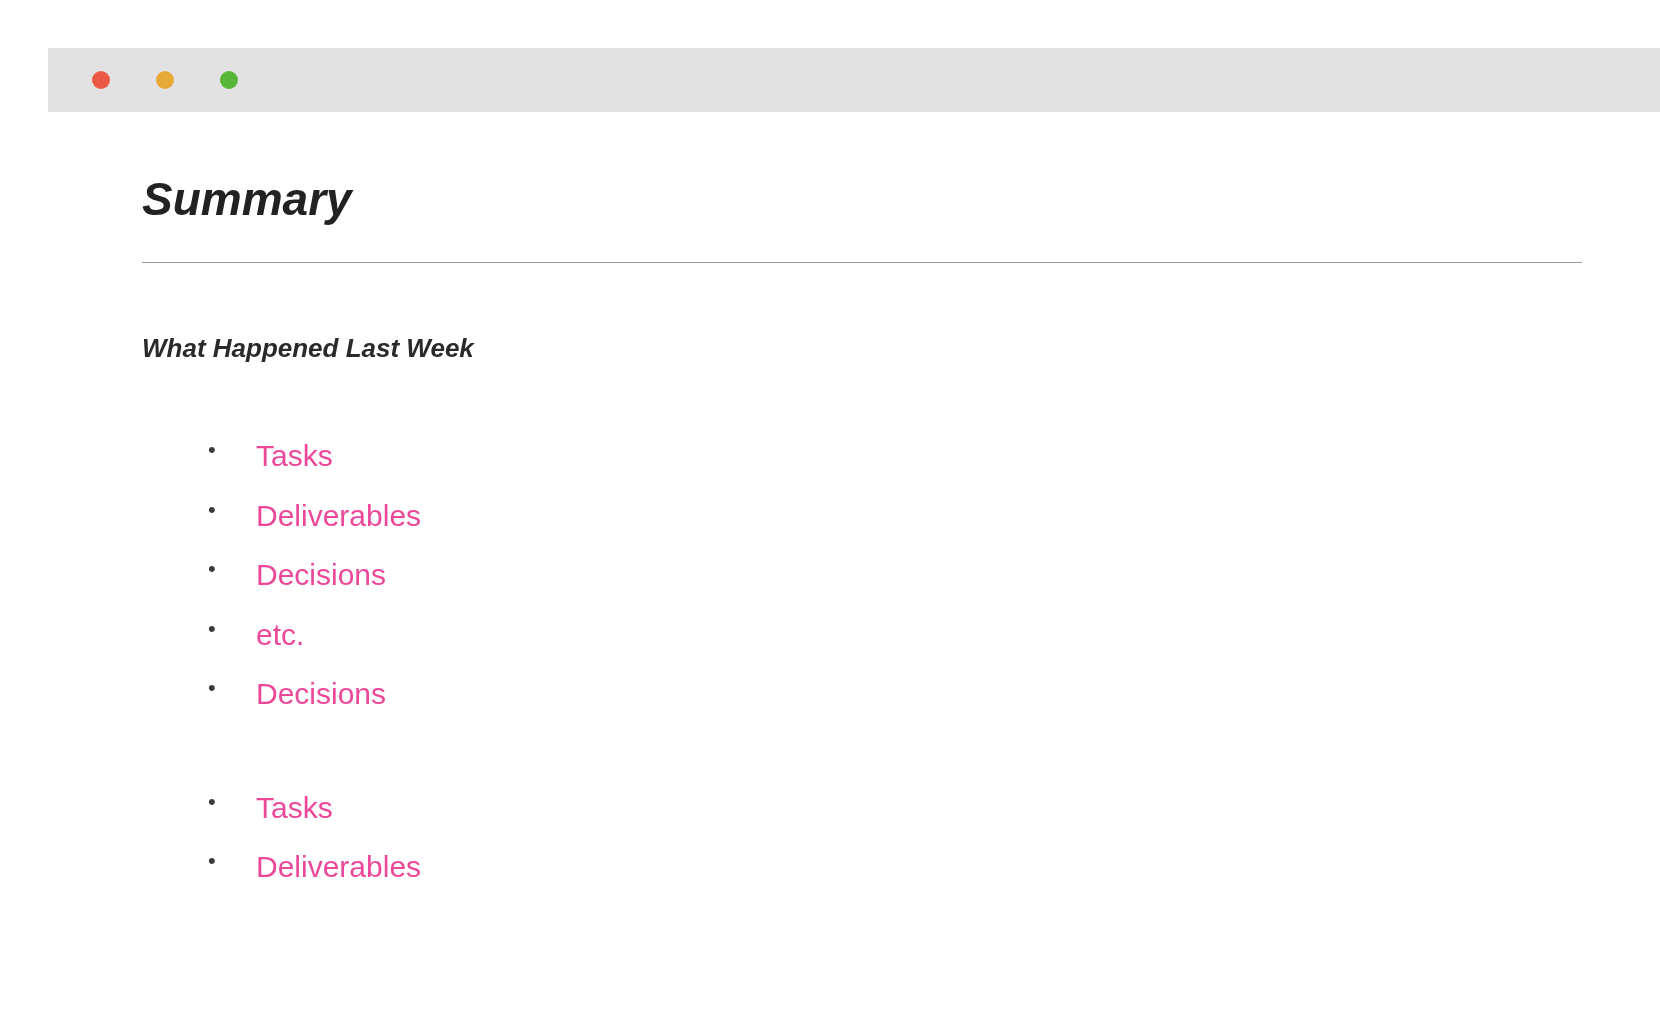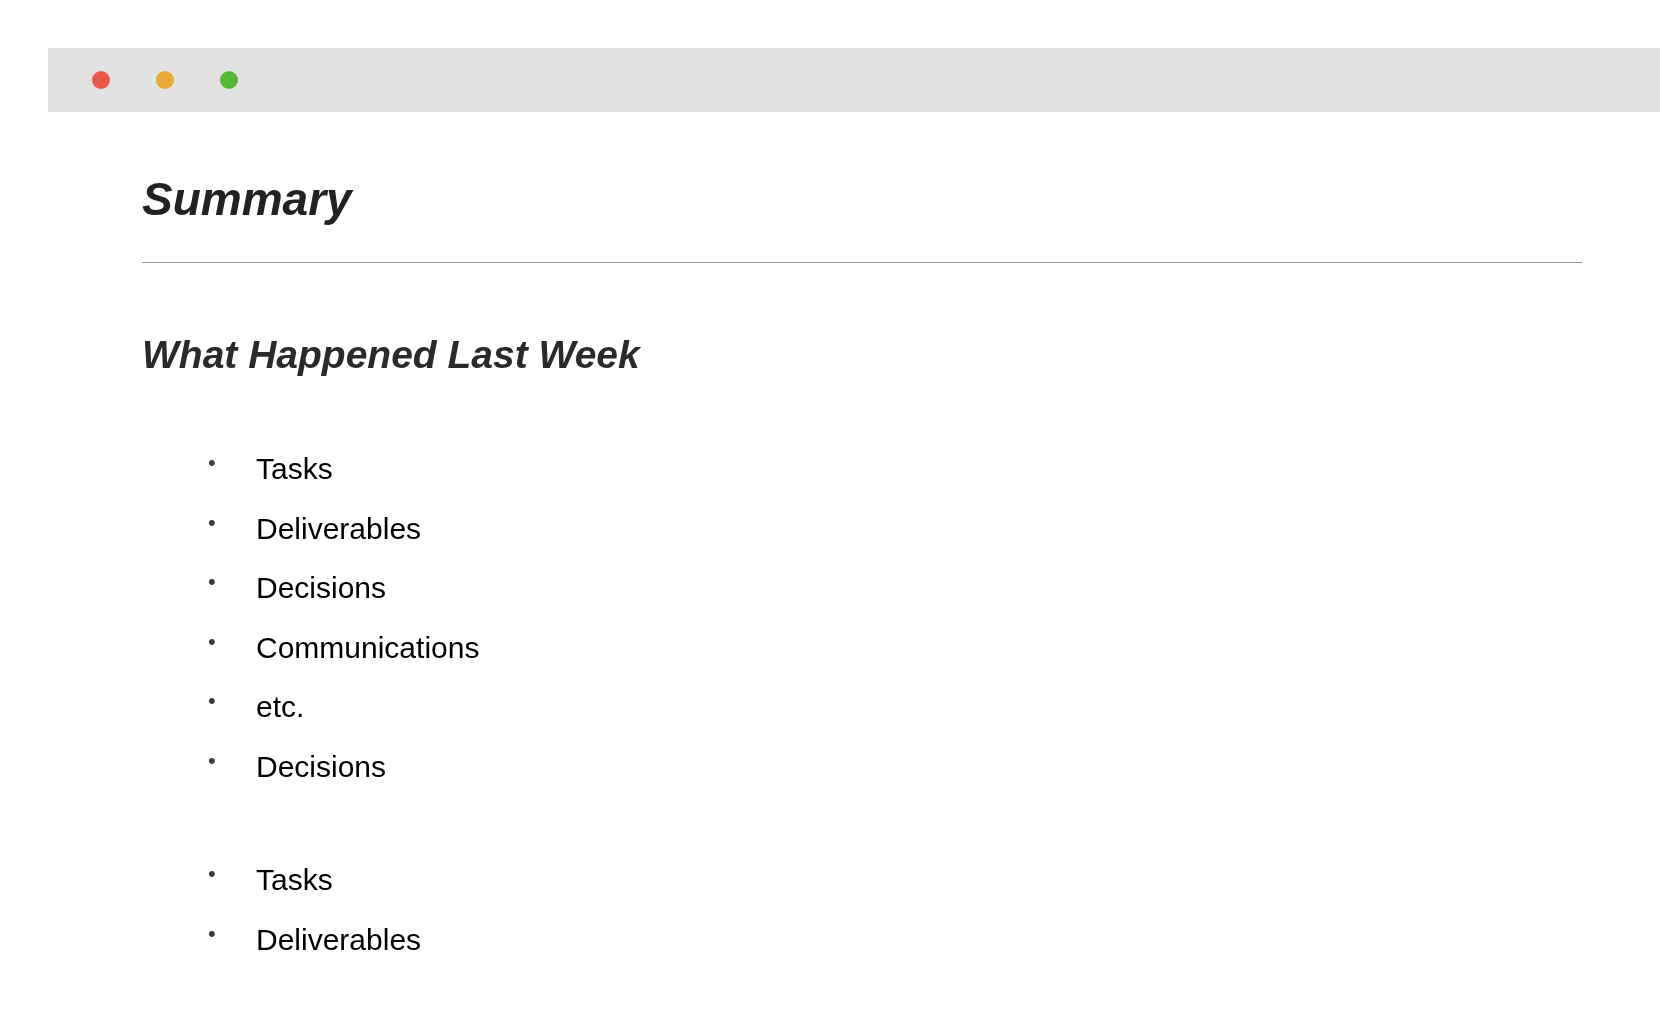--- a/index.html
+++ b/index.html
@@ -42,32 +42,32 @@
       margin-bottom: 36px;
     }
     hr.divider {
       border: none;
       border-top: 1px solid #9a9a9a;
       margin-bottom: 70px;
     }
     h2.section-heading {
       font-style: italic;
       font-weight: 700;
-      font-size: 39px;
+      font-size: 26px;
       color: #2a2a2a;
       margin-bottom: 70px;
     }
     ul.bullet-list {
       list-style: none;
       padding-left: 50px;
       margin-bottom: 70px;
     }
     ul.bullet-list li {
       font-size: 30px;
-      color: #000000;
+      color: #ec4899;
       line-height: 1.45;
       position: relative;
       padding-left: 48px;
     }
     ul.bullet-list li::before {
       content: "•";
       position: absolute;
       left: 0;
       top: 0;
       font-size: 22px;
@@ -85,21 +85,20 @@
 
 <div class="content">
   <h1 class="page-title">Summary</h1>
   <hr class="divider">
 
   <h2 class="section-heading">What Happened Last Week</h2>
   <ul class="bullet-list">
     <li>Tasks</li>
     <li>Deliverables</li>
     <li>Decisions</li>
-    <li>Communications</li>
     <li>etc.</li>
     <li>Decisions</li>
   </ul>
 
   <ul class="bullet-list">
     <li>Tasks</li>
     <li>Deliverables</li>
   </ul>
 </div>
 

